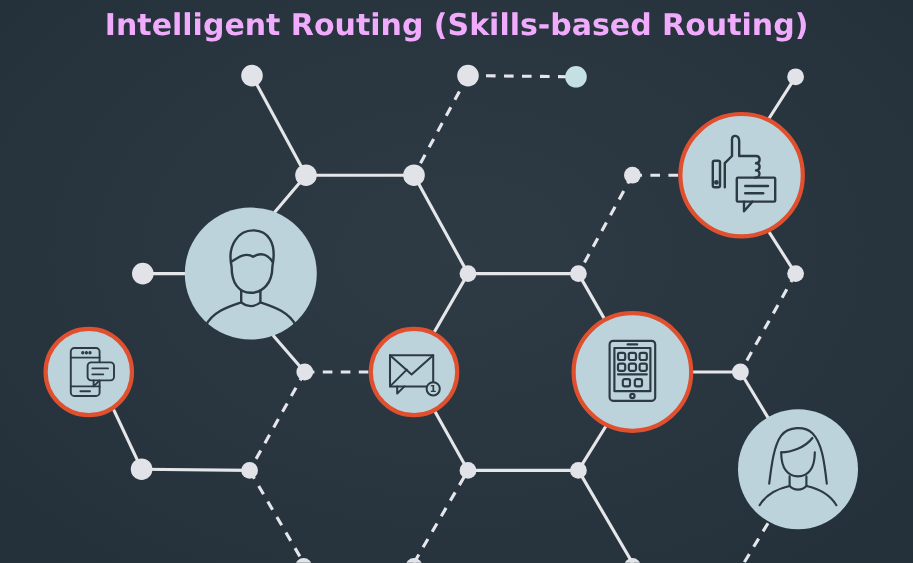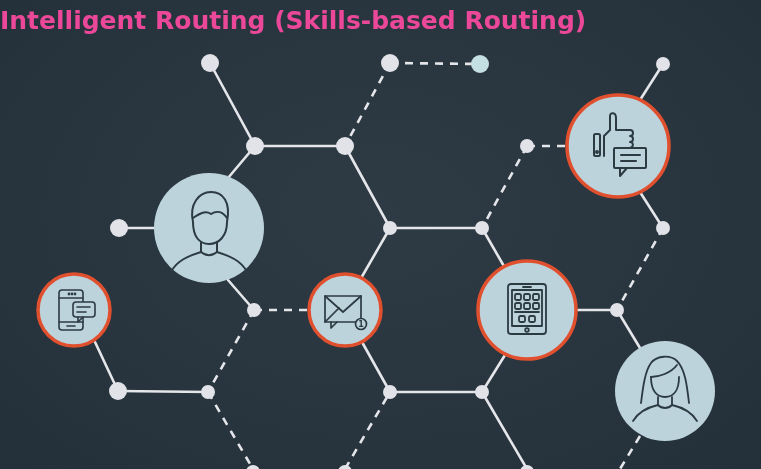--- a/index.html
+++ b/index.html
@@ -8,21 +8,22 @@
     background: #2a3640;
     font-family: "DejaVu Sans", sans-serif;
     position: relative;
   }
   .bg {
     position: absolute; inset: 0;
     background: radial-gradient(ellipse at 50% 45%, #2e3b45 0%, #28343e 60%, #243039 100%);
   }
   .title {
     position: absolute; left: 0; right: 0; top: 6px;
-    color: #ec4899;
+    text-align: center;
+    color: #f0abfc;
     font-weight: bold;
     font-size: 25px;
     letter-spacing: 0px;
     z-index: 3;
   }
   svg.net { position: absolute; left: 0; top: 0; z-index: 1; }
   .line-solid { stroke: #e4e6ea; stroke-width: 2.6; fill: none; stroke-linecap: round; }
   .line-dash { stroke: #e4e6ea; stroke-width: 2.6; fill: none; stroke-dasharray: 8 7; }
   .dot { fill: #e2e3e8; }
   .dot-teal { fill: #c4e0e2; }

